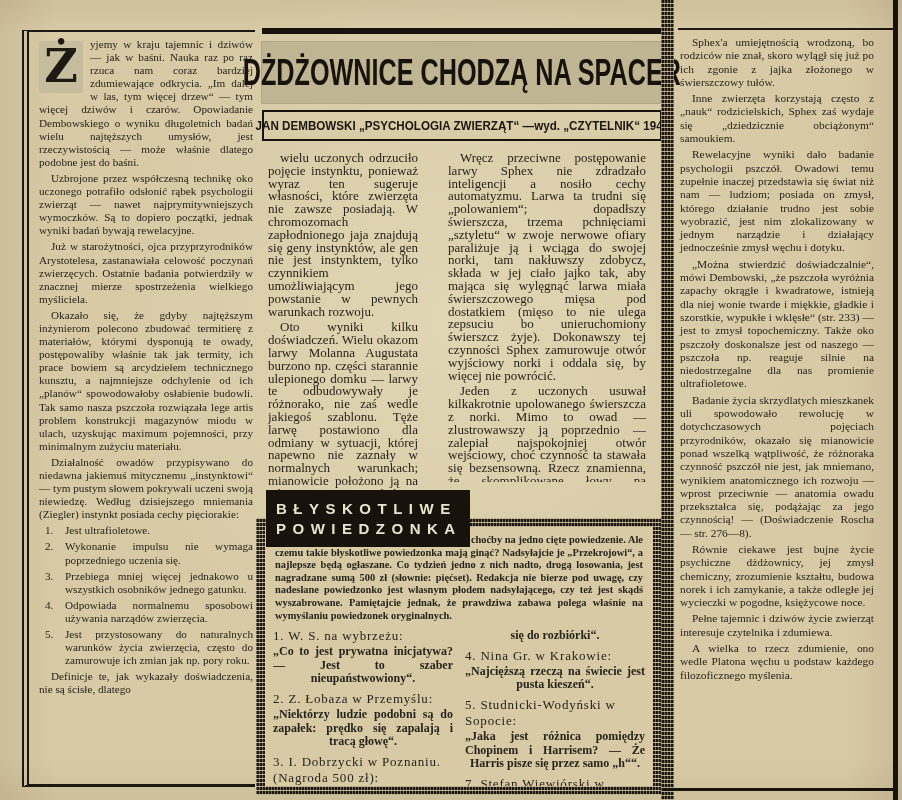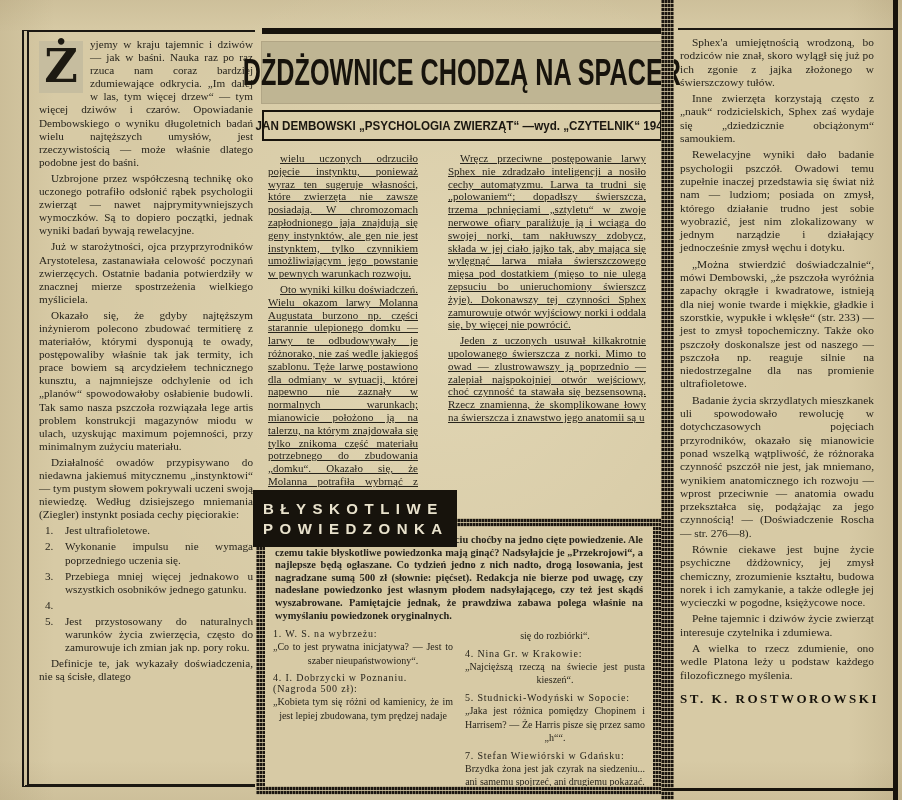--- a/index.html
+++ b/index.html
@@ -46,45 +46,45 @@
     border:2.5px solid #17130c; box-sizing:border-box; background:#d9cda8;
     display:flex; align-items:center; justify-content:center;
   }
   .subtitle-box .subtitle{
     font-family:"Liberation Sans","DejaVu Sans",sans-serif; font-weight:700; font-size:12.5px;
     white-space:nowrap; transform:scaleX(.93); color:#1b1710;
   }
   
   .colA{ position:absolute; left:268px; top:152px; width:166px; height:356px; overflow:hidden; }
   .colB{ position:absolute; left:448px; top:152px; width:214px; height:330px; overflow:hidden; }
-  .colA .para, .colB .para{ font-size:11px; line-height:12.8px; text-align:justify;text-decoration:underline; }
+  .colA .para, .colB .para{ font-size:13px; line-height:12.8px; text-align:justify; }
   
   .quips-box{
     position:absolute; left:256px; top:518px; width:406px; height:277px; box-sizing:border-box;
     background-color:#1b1610;
     background-image:
       repeating-linear-gradient(0deg, rgba(215,202,165,.85) 0 1px, rgba(0,0,0,0) 1px 4px),
       repeating-linear-gradient(90deg, rgba(215,202,165,.45) 0 1px, rgba(0,0,0,0) 1px 3px);
     padding:9px; overflow:hidden;
   }
   .quips-inner{ background:#d7caa5; width:100%; height:100%; box-sizing:border-box; padding:5px 8px; overflow:hidden; }
   .quips-label{
-    position:absolute; left:253px; top:490px; width:204px; height:57px; background:#17130c;
+    position:absolute; left:266px; top:490px; width:204px; height:57px; background:#17130c;
     display:flex; flex-direction:column; justify-content:center; padding-left:10px; box-sizing:border-box; z-index:3;
   }
   .quips-label span{
     color:#e9e2cc; font-family:"Liberation Sans","DejaVu Sans",sans-serif; font-weight:700;
     font-size:15px; line-height:20px; letter-spacing:6.5px; white-space:nowrap;
   }
   .quips-intro{ font-size:10.4px; line-height:12.6px; font-weight:bold; text-align:justify; margin:2px 2px 6px 2px; }
   .quips-cols{ display:flex; gap:12px; }
   .quips-col{ flex:1; overflow:hidden; }
   .quip{ margin-bottom:5px; }
-  .quip-head{ font-size:10px; letter-spacing:.8px; margin-bottom:1px; }
-  .quip-quote{ font-size:10px; line-height:13.6px; font-weight:normal; text-align:justify; text-align-last:center; }
+  .quip-head{ font-size:13px; letter-spacing:.8px; margin-bottom:1px; }
+  .quip-quote{ font-size:12px; line-height:13.6px; font-weight:bold; text-align:justify; text-align-last:center; }
   
   .divider-v{
     position:absolute; left:661px; top:0; width:13px; height:800px;
     background-color:#1b1610;
     background-image:
       repeating-linear-gradient(0deg, rgba(215,202,165,.8) 0 1px, rgba(0,0,0,0) 1px 4px),
       repeating-linear-gradient(90deg, rgba(215,202,165,.45) 0 1px, rgba(0,0,0,0) 1px 3px);
   }
   
   .right-frame{
@@ -127,20 +127,21 @@
           <span class="li-text">Wykonanie impulsu nie wymaga poprzedniego uczenia się.</span>
         </div>
 
         <div class="li">
           <span class="num">3.</span>
           <span class="li-text">Przebiega mniej więcej jednakowo u wszystkich osobników jednego gatunku.</span>
         </div>
 
         <div class="li">
           <span class="num">4.</span>
+          <span class="li-text">Odpowiada normalnemu sposobowi używania narządów zwierzęcia.</span>
         </div>
 
         <div class="li">
           <span class="num">5.</span>
           <span class="li-text">Jest przystosowany do naturalnych warunków życia zwierzęcia, często do zamurowuje ich zmian jak np. pory roku.</span>
         </div>
       </div>
     <p class="para">Definicje te, jak wykazały doświadczenia, nie są ścisłe, dlatego</p>
   </div>
 
@@ -171,23 +172,27 @@
     <div class="quips-inner">
       <p class="quips-intro">Czytelnicy! Każdy z Was zdobył się w życiu choćby na jedno cięte powiedzenie. Ale czemu takie błyskotliwe powiedzonka mają ginąć? Nadsyłajcie je „Przekrojowi“, a najlepsze będą ogłaszane. Co tydzień jedno z nich nadto, drogą losowania, jest nagradzane sumą 500 zł (słownie: pięćset). Redakcja nie bierze pod uwagę, czy nadesłane powiedzonko jest własnym płodem nadsyłającego, czy też jest skądś wyszabrowane. Pamiętajcie jednak, że prawdziwa zabawa polega właśnie na wymyślaniu powiedzonek oryginalnych.</p>
       <div class="quips-cols">
         <div class="quips-col">
 
             <div class="quip">
               <div class="quip-head">1. W. S. na wybrzeżu:</div>
               <div class="quip-quote">„Co to jest prywatna inicjatywa? — Jest to szaber nieupaństwowiony“.</div>
             </div>
 
-
-            <div class="quip">
-              <div class="quip-head">4. I. Dobrzycki w Poznaniu. (Nagroda 500 zł):</div>
+            <div class="quip">
+              <div class="quip-head">2. Z. Łobaza w Przemyślu:</div>
+              <div class="quip-quote">„Niektórzy ludzie podobni są do zapałek: prędko się zapalają i tracą głowę“.</div>
+            </div>
+
+            <div class="quip">
+              <div class="quip-head">3. I. Dobrzycki w Poznaniu. (Nagroda 500 zł):</div>
               <div class="quip-quote">„Kobieta tym się różni od kamienicy, że im jest lepiej zbudowana, tym prędzej nadaje</div>
             </div>
           </div>
         <div class="quips-col">
 
             <div class="quip">
               <div class="quip-head"></div>
               <div class="quip-quote">się do rozbiórki“.</div>
             </div>
 
@@ -215,20 +220,19 @@
   <div class="right-frame">
     <div>
 
     <p class="para">Sphex'a umiejętnością wrodzoną, bo rodziców nie znał, skoro wylągł się już po ich zgonie z jajka złożonego w świerszczowy tułów.</p>
         <p class="para">Inne zwierzęta korzystają często z „nauk“ rodzicielskich, Sphex zaś wydaje się „dziedzicznie obciążonym“ samoukiem.</p>
         <p class="para">Rewelacyjne wyniki dało badanie psychologii pszczół. Owadowi temu zupełnie inaczej przedstawia się świat niż nam — ludziom; posiada on zmysł, którego działanie trudno jest sobie wyobrazić, jest nim zlokalizowany w jednym narządzie i działający jednocześnie zmysł węchu i dotyku.</p>
         <p class="para">„Można stwierdzić doświadczalnie“, mówi Dembowski, „że pszczoła wyróżnia zapachy okrągłe i kwadratowe, istnieją dla niej wonie twarde i miękkie, gładkie i szorstkie, wypukłe i wklęsłe“ (str. 233) — jest to zmysł topochemiczny. Także oko pszczoły doskonalsze jest od naszego — pszczoła np. reaguje silnie na niedostrzegalne dla nas promienie ultrafioletowe.</p>
         <p class="para">Badanie życia skrzydlatych mieszkanek uli spowodowało rewolucję w dotychczasowych pojęciach przyrodników, okazało się mianowicie ponad wszelką wątpliwość, że różnoraka czynność pszczół nie jest, jak mniemano, wynikiem anatomicznego ich rozwoju — wprost przeciwnie — anatomia owadu przekształca się, podążając za jego czynnością! — (Doświadczenie Roscha — str. 276—8).</p>
         <p class="para">Równie ciekawe jest bujne życie psychiczne dżdżownicy, jej zmysł chemiczny, zrozumienie kształtu, budowa norek i ich zamykanie, a także odległe jej wycieczki w pogodne, księżycowe noce.</p>
         <p class="para">Pełne tajemnic i dziwów życie zwierząt interesuje czytelnika i zdumiewa.</p>
-        <p class="para">A wielka to rzecz zdumienie, ono wedle Platona leży u podstaw każdego filozoficznego myślenia.</p>
-      </div>
-    <div class="signature">ST. K. ROSTWOROWSKI</div>
+        <p class="para">A wielka to rzecz zdumienie, ono wedle Platona węchu u podstaw każdego filozoficznego myślenia.</p>
+      </div>
   </div>
   <div class="right-edge-bar"></div>
   <div class="bottom-line-right"></div>
 
 </div>
 
 </body></html>

